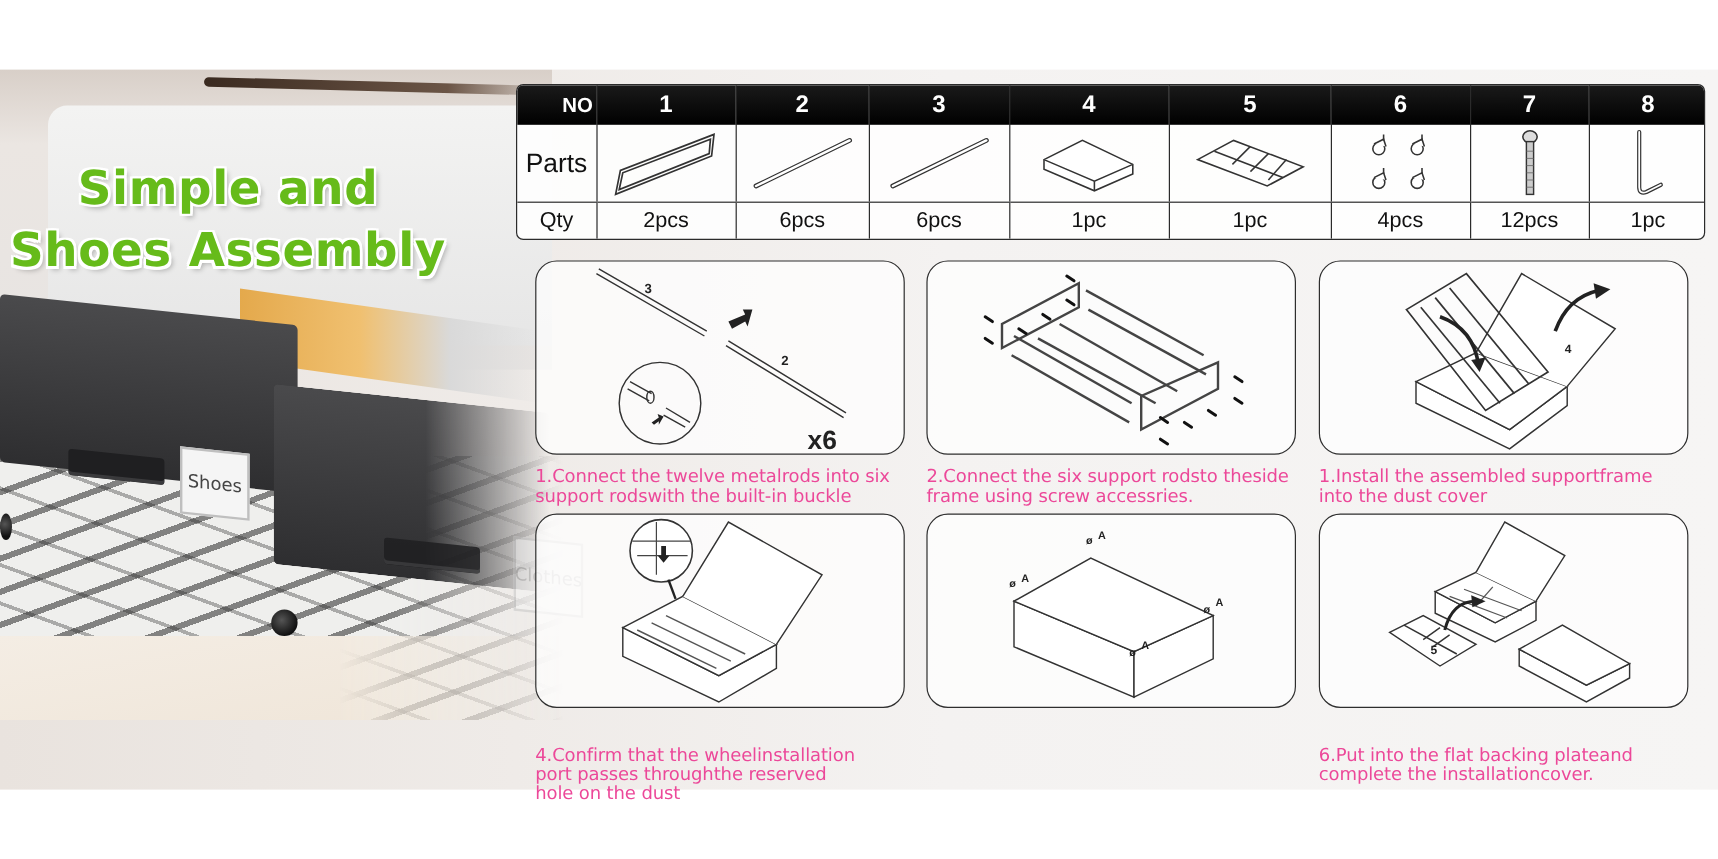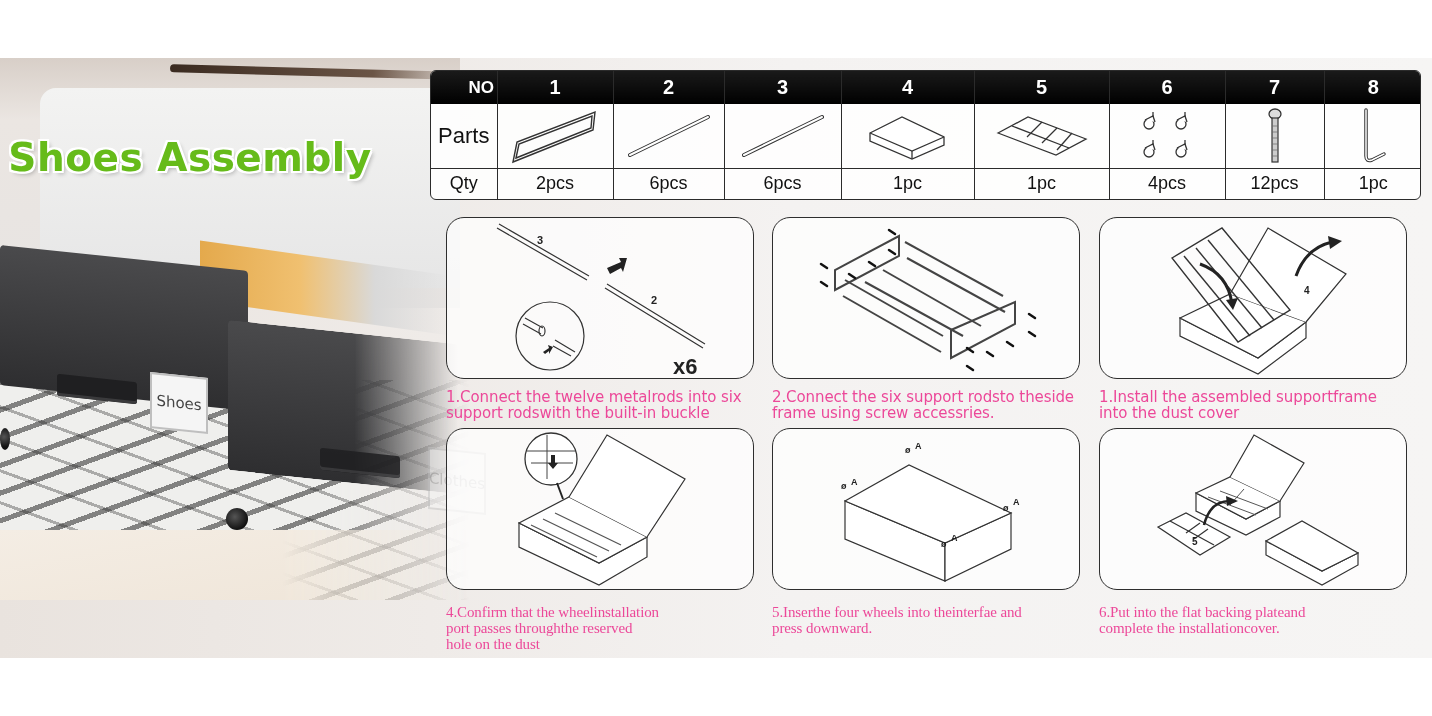--- a/index.html
+++ b/index.html
@@ -117,21 +117,21 @@
     margin-top: 12px; font-family: "DejaVu Sans", sans-serif; font-size: 15px;
     line-height: 16px; color: #ec4899; white-space: pre-line; letter-spacing: -0.1px;
   }
   .s1 { left: 446px; top: 217px; }
   .s2 { left: 772px; top: 217px; }
   .s3 { left: 1099px; top: 217px; }
   .s4 { left: 446px; top: 428px; }
   .s5 { left: 772px; top: 428px; }
   .s6 { left: 1099px; top: 428px; }
   .s1 .step-caption, .s2 .step-caption, .s3 .step-caption { margin-top: 10px; }
-  .s4 .step-caption, .s5 .step-caption, .s6 .step-caption { margin-top: 14px; font-family: Liberation Serif, serif; }
+  .s4 .step-caption, .s5 .step-caption, .s6 .step-caption { margin-top: 31px; }
 </style>
 </head>
 <body>
 
 <div class="photo-band">
   <div class="bed-top"></div>
   <div class="bed-edge"></div>
   <div class="bed-cushion"></div>
 </div>
 <div class="rug"></div>
@@ -140,20 +140,21 @@
 <div class="drawer d1"></div>
 <div class="drawer d2"></div>
 <div class="handle h1"></div>
 <div class="handle h2"></div>
 <div class="label-card l1">Shoes</div>
 <div class="label-card l2">Clothes</div>
 <div class="wheel w1"></div>
 <div class="wheel w2"></div>
 
 <div class="headline">
+  <div>Simple and</div>
   <div>Shoes Assembly</div>
 </div>
 
 <div class="parts-table">
   <table>
     <colgroup>
       <col style="width:66px">
         <col style="width:116px">
         <col style="width:111px">
         <col style="width:117px">
@@ -394,22 +395,20 @@
           <text x="142" y="20">A</text>
         <text x="68" y="60">ø</text>
           <text x="78" y="56">A</text>
         <text x="230" y="82">ø</text>
           <text x="240" y="76">A</text>
         <text x="168" y="118">ø</text>
           <text x="178" y="112">A</text>
       </g>
     </svg>
   </div>
-  <div class="step-caption">5.Inserthe four wheels into theinterfae and
-press downward.</div>
 </div>
 
 <div class="step s6">
   <div class="step-frame">
     <svg width="308" height="162" viewBox="0 0 308 162">
       <g fill="#fff" stroke="#333" stroke-width="1.2">
         <path d="M96 64 L96 82 L146 106 L180 88 L180 72 L146 90 Z"></path>
         <path d="M96 64 L130 48 L180 72 L146 90 Z"></path>
         <path d="M130 48 L154 6 L204 34 L180 72"></path>
       </g>

